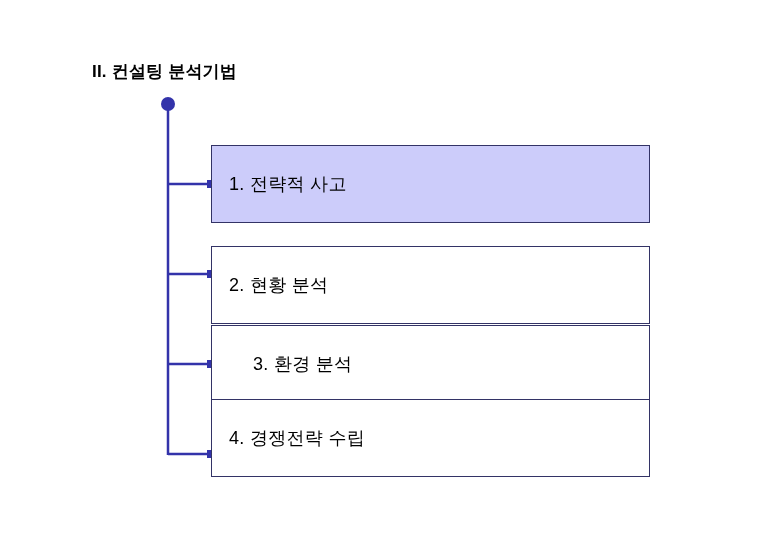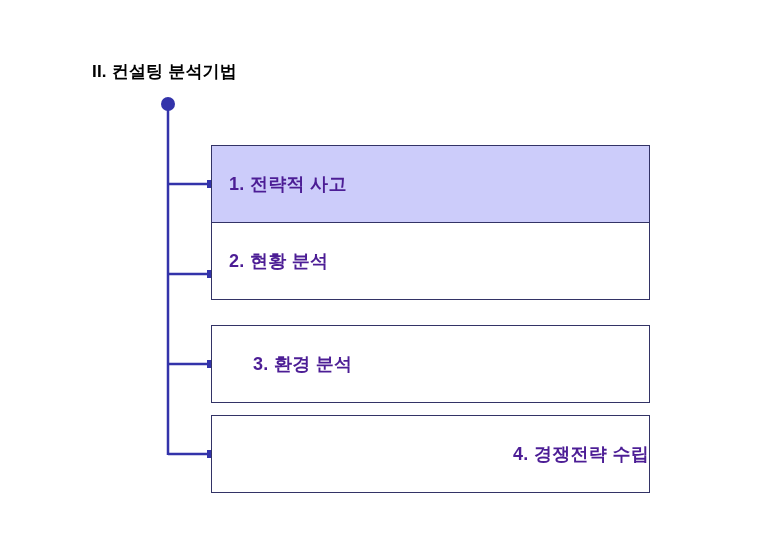--- a/index.html
+++ b/index.html
@@ -52,22 +52,22 @@
     background: #ffffff;
     display: flex;
     align-items: center;
   }
   .item-box.highlight {
     background: #ccccfa;
   }
   .item-label {
     padding-left: 17px;
     font-size: 18px;
-    font-weight: bold;
-    color: #4c1d95;
+    font-weight: normal;
+    color: #000000;
     white-space: nowrap;
     letter-spacing: 0.3px;
   }
 </style>
 </head>
 <body>
 
 <div id="slide">
 
   <div id="slide-title">II. 컨설팅 분석기법</div>
@@ -88,25 +88,25 @@
     <line x1="168" y1="454" x2="211" y2="454" stroke="#3333AA" stroke-width="2.5"></line>
     <rect x="207" y="450" width="8" height="8" fill="#3333AA"></rect>
 
     <circle cx="168" cy="104" r="7" fill="#3333AA"></circle>
   </svg>
 
   <div class="item-box highlight" style="top:145px;">
     <span class="item-label">1. 전략적 사고</span>
   </div>
 
-  <div class="item-box" style="top:222px;">
+  <div class="item-box" style="top:246px;">
     <span class="item-label">2. 현황 분석</span>
   </div>
 
   <div class="item-box" style="top:325px;padding-left:24px;">
     <span class="item-label">3. 환경 분석</span>
   </div>
 
-  <div class="item-box" style="top:415px;justify-content:flex-end;">
+  <div class="item-box" style="top:399px;">
     <span class="item-label">4. 경쟁전략 수립</span>
   </div>
 
 </div>
 
 </body></html>

